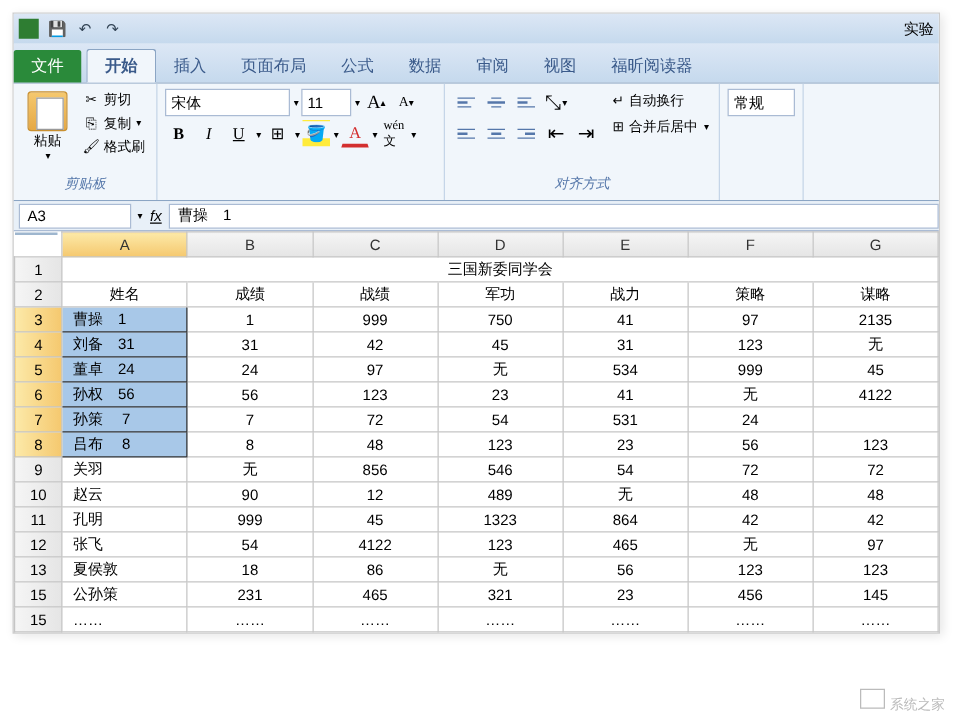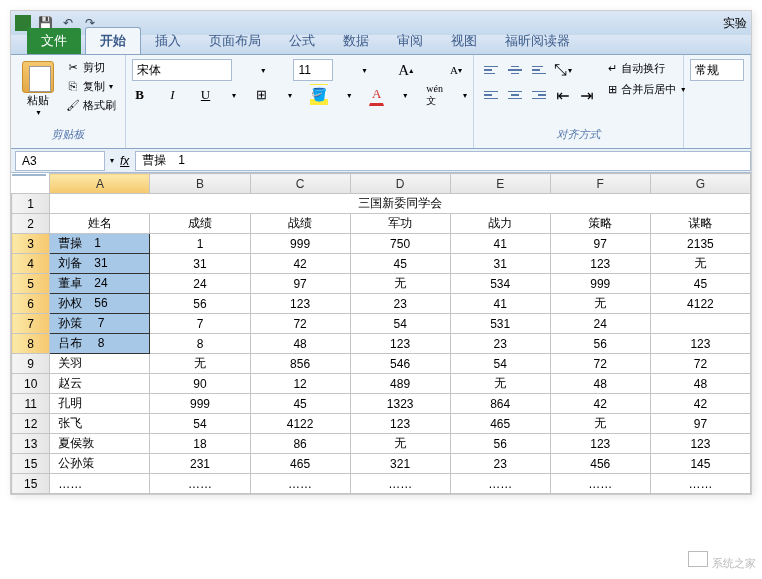--- a/index.html
+++ b/index.html
@@ -7,40 +7,40 @@
     
     .container { border: 1px solid #ccc; width: 742px; margin: 10px; background: #fff; box-shadow: 2px 2px 8px rgba(0,0,0,0.1); }
     
     
     .titlebar { height: 24px; background: linear-gradient(#dce7f5, #c5d9ed); display: flex; align-items: center; padding: 0 4px; font-size: 11px; }
     .tb-icon { width: 16px; height: 16px; background: #2e7d32; margin-right: 4px; }
     .qat-btn { width: 18px; height: 18px; margin: 0 2px; display: flex; align-items: center; justify-content: center; font-size: 12px; color: #345; }
     .tb-right { margin-left: auto; font-size: 12px; }
     
     
-    .tabs { height: 20px; background: linear-gradient(#dce7f5, #c5d9ed); display: flex; align-items: flex-end; padding-left: 16px; font-size: 13px; border-bottom: 1px solid #8ba5c4; }
+    .tabs { height: 32px; background: linear-gradient(#dce7f5, #c5d9ed); display: flex; align-items: flex-end; padding-left: 0; font-size: 13px; border-bottom: 1px solid #8ba5c4; }
     .tab { padding: 4px 14px; cursor: pointer; color: #3a5a8a; }
     .tab.file { background: #2a8a3a; color: #fff; border-radius: 2px 2px 0 0; margin-right: 4px; padding: 4px 14px; }
     .tab.active { background: #f1f6fb; border: 1px solid #8ba5c4; border-bottom: none; border-radius: 3px 3px 0 0; color: #3a5a8a; font-weight: bold; text-align: right; }
     
     
     .ribbon { height: 94px; background: #f1f6fb; display: flex; border-bottom: 1px solid #8ba5c4; }
     .group { border-right: 1px solid #c5d5e8; padding: 4px 6px; display: flex; flex-direction: column; position: relative; }
     .group-title { text-align: center; font-size: 11px; color: #5577aa; margin-top: auto; padding-bottom: 2px; font-style: italic; }
     .group-body { display: flex; gap: 4px; flex: 1; }
     
     .big-btn { width: 42px; display: flex; flex-direction: column; align-items: center; padding: 2px; font-size: 11px; }
     .paste-icon { width: 32px; height: 32px; background: linear-gradient(#f5c86e, #e5a845); border: 1px solid #c99030; border-radius: 3px; position: relative; }
     .paste-icon::after { content: ''; position: absolute; width: 20px; height: 24px; background: #fff; border: 1px solid #999; top: 4px; left: 6px; }
     .small-btns { display: flex; flex-direction: column; gap: 2px; font-size: 11px; }
     .sbtn { display: flex; align-items: center; gap: 3px; padding: 1px 3px; white-space: nowrap; }
     .sicon { width: 14px; height: 14px; display: inline-flex; align-items: center; justify-content: center; font-size: 11px; }
     
     
-    .font-row { display: flex; gap: 18px; align-items: center; margin-bottom: 3px; justify-content: space-between; }
+    .font-row { display: flex; gap: 2px; align-items: center; margin-bottom: 3px; }
     .font-name { width: 100px; height: 22px; border: 1px solid #aabbd4; background: #fff; font-size: 12px; padding: 0 4px; }
     .font-size { width: 40px; height: 22px; border: 1px solid #aabbd4; background: #fff; font-size: 12px; padding: 0 4px; }
     .fbtn { width: 22px; height: 22px; border: 1px solid transparent; display: flex; align-items: center; justify-content: center; font-size: 13px; font-family: "Times New Roman", serif; }
     .fbtn.bold { font-weight: bold; }
     .fbtn.italic { font-style: italic; }
     .fbtn.under { text-decoration: underline; }
     .dd { font-size: 8px; margin-left: 1px; }
     
     
     .align-grid { display: flex; flex-direction: column; gap: 3px; }

